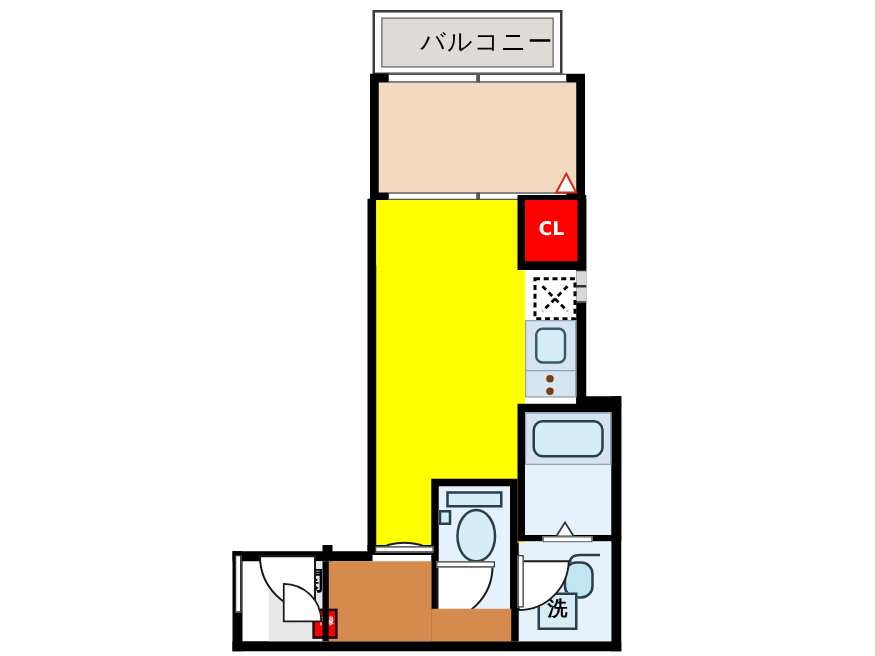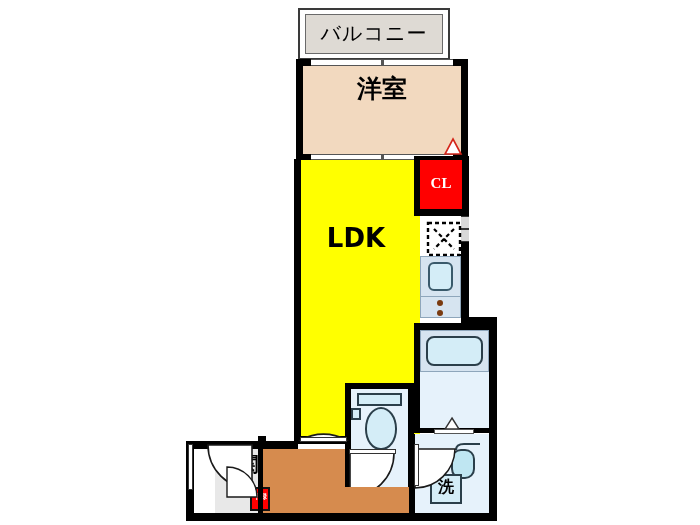--- a/index.html
+++ b/index.html
@@ -45,32 +45,31 @@
 
   svg{display:block;position:absolute;overflow:visible;}
 </style>
 </head>
 <body>
 
 <div id="plan">
 
   <div class="abs fill-white" style="left:298px;top:8px;width:152px;height:52px;border:2px solid #3a3a3a;"></div>
   <div class="abs fill-balcony ol" style="left:305px;top:14px;width:138px;height:40px;"></div>
-  <div class="lbl lbl-balcony" style="left:305px;top:23px;width:138px;">バルコニー</div>
+  <div class="lbl lbl-balcony" style="left:305px;top:23px;width:138px;text-align:right;">バルコニー</div>
 
   <div class="abs fill-dark" style="left:296px;top:59px;width:172px;height:101px;"></div>
   <div class="abs fill-room" style="left:303px;top:66px;width:158px;height:88px;"></div>
 
   <div class="abs" style="left:311px;top:59px;width:142px;height:7px;background:#ffffff;border-top:1px solid #555;border-bottom:1px solid #555;"></div>
   <div class="abs" style="left:381px;top:59px;width:3px;height:7px;background:#555;"></div>
 
   <div class="abs" style="left:311px;top:154px;width:142px;height:6px;background:#ffffff;border-top:1px solid #555;border-bottom:1px solid #555;"></div>
   <div class="abs" style="left:381px;top:154px;width:3px;height:6px;background:#555;"></div>
 
-  <div class="lbl lbl-room" style="left:303px;top:76px;width:158px;">洋室</div>
 
   <svg style="left:443px;top:138px;width:20px;height:18px;">
     <path d="M10,1 L18,16 L2,16 Z" fill="#ffffff" stroke="#d4261a" stroke-width="1.6"></path>
   </svg>
 
   <div class="wall" style="left:294px;top:159px;width:8px;height:281px;"></div>
 
   <div class="wall" style="left:461px;top:159px;width:8px;height:164px;"></div>
 
   <div class="wall" style="left:489px;top:317px;width:8px;height:204px;"></div>
@@ -79,25 +78,24 @@
 
   <div class="wall" style="left:186px;top:513px;width:311px;height:8px;"></div>
 
   <div class="wall" style="left:186px;top:441px;width:8px;height:80px;"></div>
 
   <div class="wall" style="left:186px;top:441px;width:112px;height:8px;"></div>
 
   <div class="abs fill-ldk" style="left:301px;top:160px;width:119px;height:280px;"></div>
   <div class="abs fill-ldk" style="left:301px;top:160px;width:160px;height:52px;"></div>
 
-  <div class="lbl lbl-ldk" style="left:301px;top:225px;width:110px;">LDK</div>
 
   <div class="abs fill-dark" style="left:414px;top:156px;width:55px;height:60px;"></div>
   <div class="abs fill-red" style="left:420px;top:160px;width:42px;height:49px;"></div>
-  <div class="lbl lbl-cl" style="left:420px;top:176px;width:42px;font-family:Liberation Serif, serif;">CL</div>
+  <div class="lbl lbl-cl" style="left:420px;top:176px;width:42px;">CL</div>
 
   <div class="abs" style="left:461px;top:216px;width:8px;height:26px;background:#d8d8d8;border-top:1px solid #333;border-bottom:1px solid #333;"></div>
   <div class="abs" style="left:461px;top:228px;width:8px;height:2px;background:#333;"></div>
 
   <svg style="left:427px;top:222px;width:34px;height:34px;">
     <rect x="1" y="1" width="32" height="32" fill="none" stroke="#000" stroke-width="2.4" stroke-dasharray="4,3"></rect>
     <path d="M7,7 L27,27 M27,7 L7,27" fill="none" stroke="#000" stroke-width="2.2" stroke-dasharray="4,3"></path>
   </svg>
 
   <div class="abs fill-kitchen" style="left:420px;top:256px;width:41px;height:62px;border:1px solid #8ea6bb;"></div>

